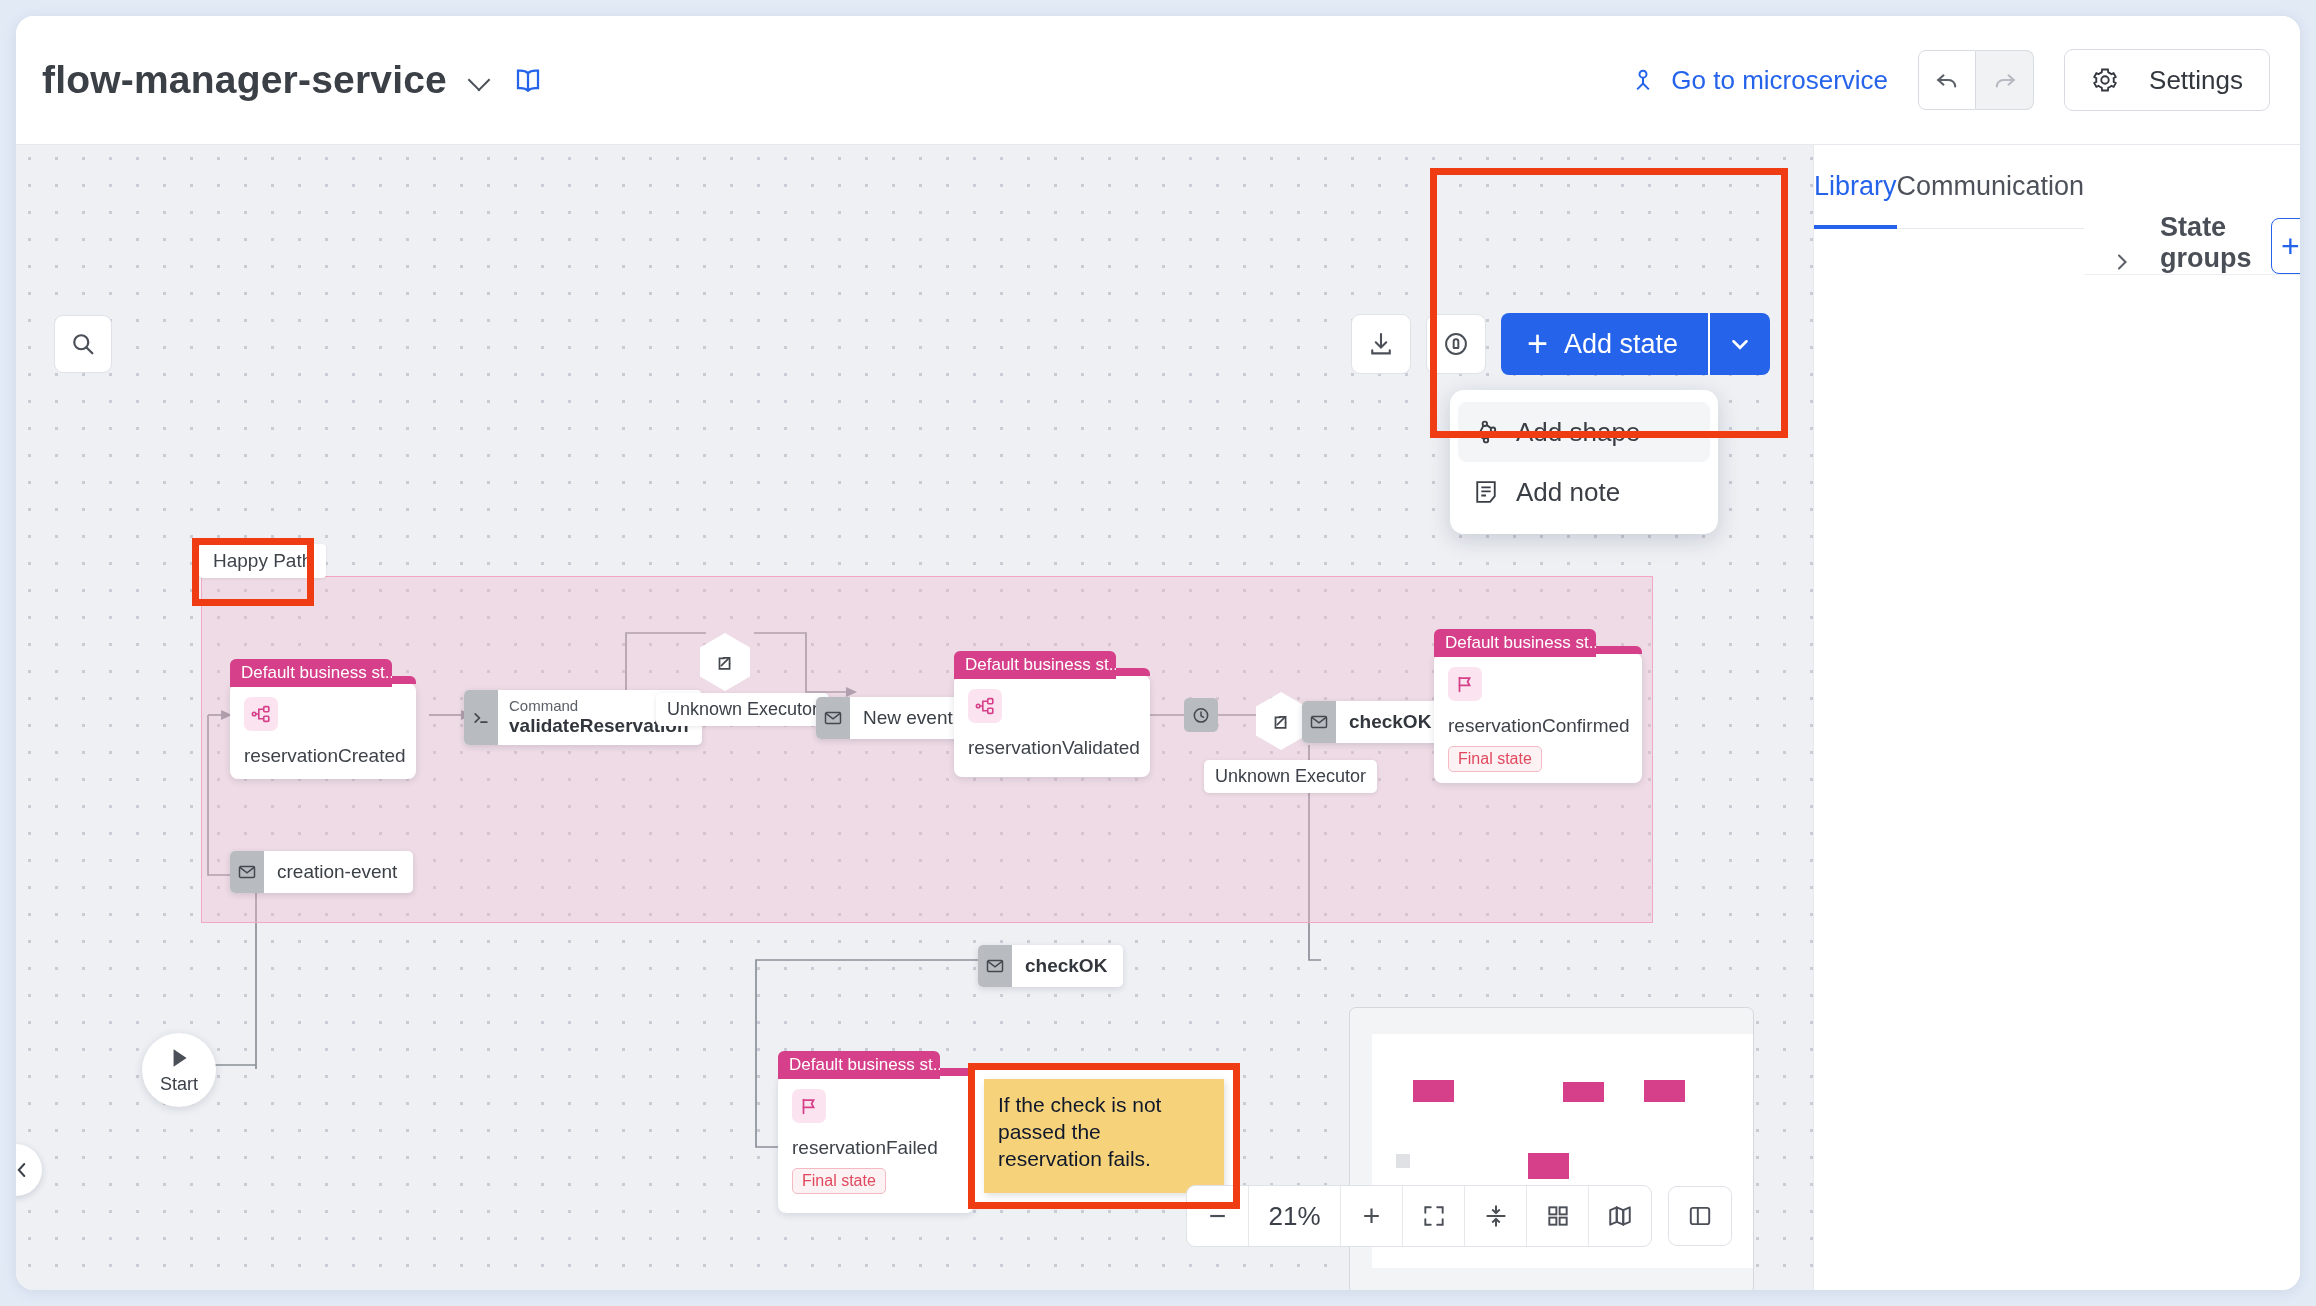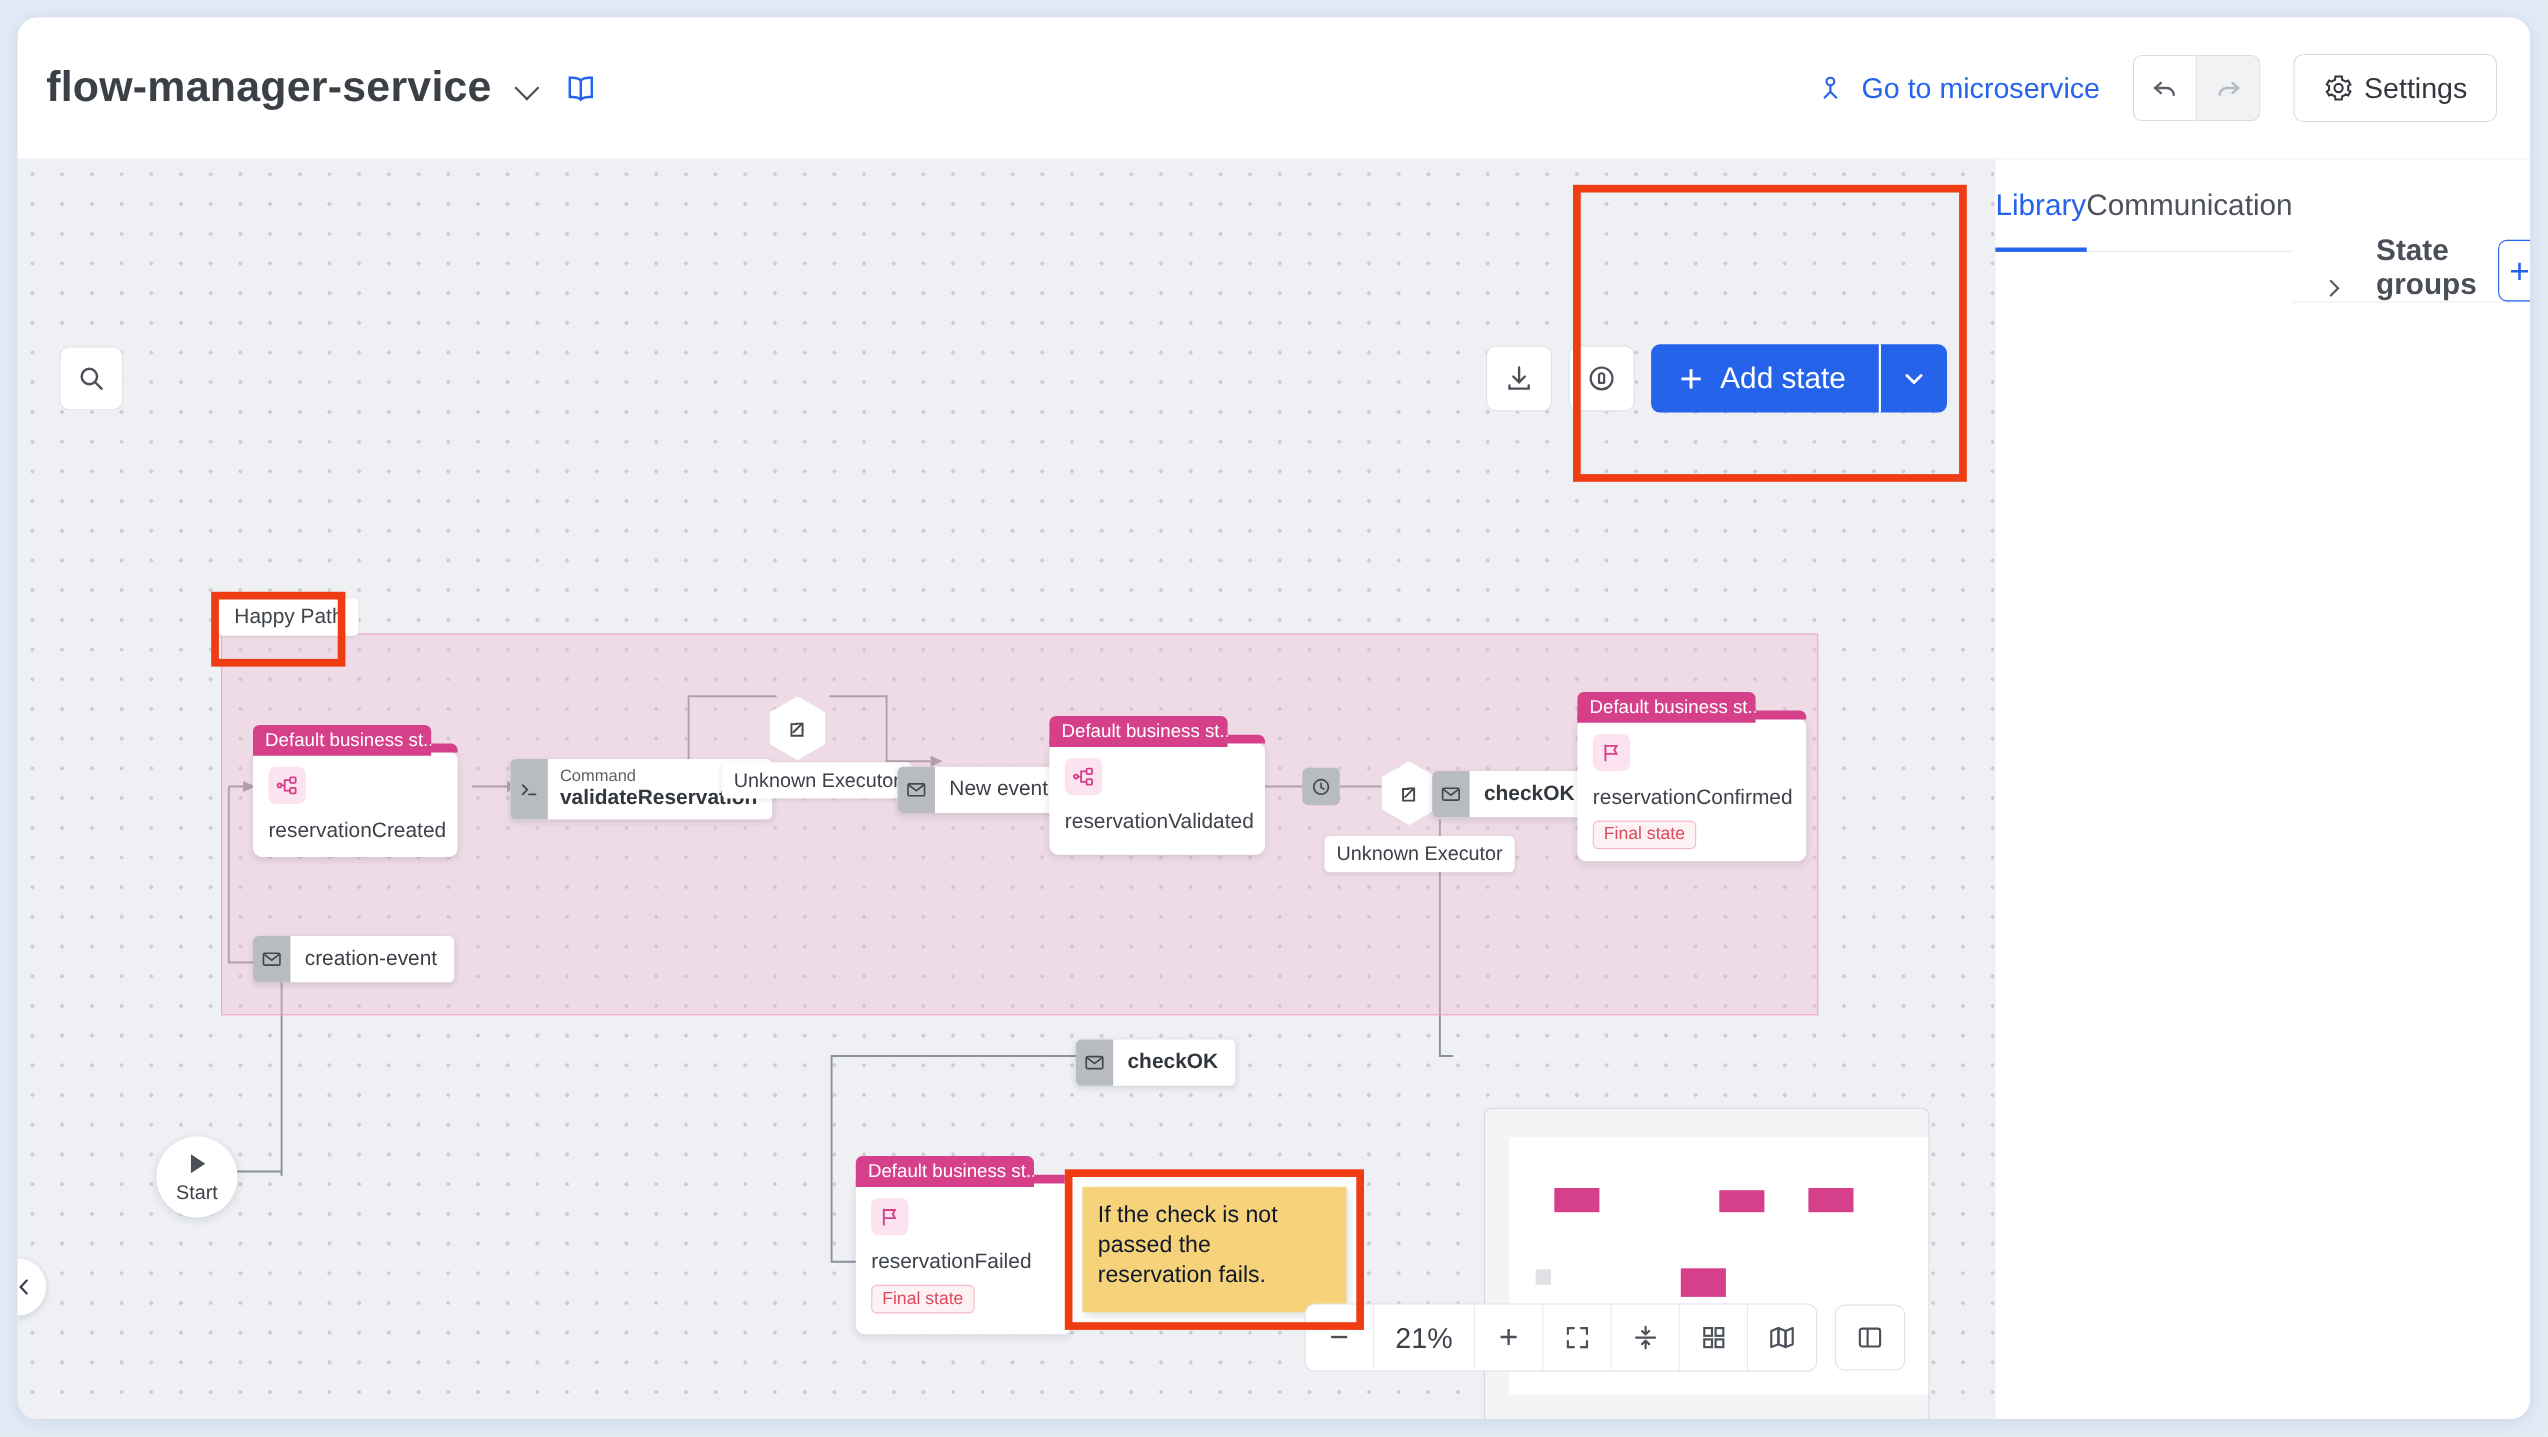--- a/index.html
+++ b/index.html
@@ -51,21 +51,21 @@
   .undo-group { display: flex; }
   .icon-btn {
     width: 58px; height: 60px;
     border: 1px solid #d8dce2; background: #fff;
     display: flex; align-items: center; justify-content: center;
     cursor: pointer; color: #5c6169;
   }
   .icon-btn.left { border-radius: 8px 0 0 8px; }
   .icon-btn.right { border-radius: 0 8px 8px 0; border-left: none; background: #f1f2f4; color: #b6bac1; }
   .settings-btn {
-    display: flex; align-items: center; gap: 9px;
+    display: flex; align-items: center; gap: 30px;
     height: 62px; padding: 0 26px;
     border: 1px solid #d8dce2; border-radius: 9px; background: #fff;
     font-size: 26px; color: #33373e; cursor: pointer; white-space: nowrap;
   }
 
   
   .body-area {
     position: absolute; left: 0; top: 129px; right: 0; bottom: 0;
     display: flex;
   }
@@ -389,20 +389,43 @@
           <div class="add-state-caret">
             <span>
               <svg width="26" height="26" viewBox="0 0 24 24" fill="none" stroke="#fff" stroke-width="2.4" stroke-linecap="round">
                 <path d="M6 9.5l6 6 6-6"></path>
               </svg>
             </span>
           </div>
         </div>
       </div>
 
+      <div class="dropdown-menu">
+        <div class="menu-item hovered">
+          <span>
+            <svg width="28" height="28" viewBox="0 0 24 24" fill="none" stroke="#3a3e45" stroke-width="1.6">
+              <circle cx="5" cy="14" r="1.9"></circle>
+                <circle cx="11" cy="5" r="1.9"></circle>
+                <circle cx="18" cy="10" r="1.9"></circle>
+                <circle cx="12" cy="19" r="1.9"></circle>
+              <path d="M6.5 12.8L9.8 6.6M12.6 6.1l4 2.8M17.3 11.7L13.3 17.5M10.5 18.3L6.3 15.3"></path>
+            </svg>
+          </span>
+          <span>Add shape</span>
+        </div>
+        <div class="menu-item">
+          <span>
+            <svg width="28" height="28" viewBox="0 0 24 24" fill="none" stroke="#3a3e45" stroke-width="1.6">
+              <path d="M4.5 3.5h15v12l-4 5h-11z"></path>
+                <path d="M8 8h8M8 11.5h8M8 15h4"></path>
+            </svg>
+          </span>
+          <span>Add note</span>
+        </div>
+      </div>
 
       <svg style="position:absolute;left:0;top:0;width:100%;height:100%;">
         <g fill="none" stroke="#8b9099" stroke-width="1.7">
           <path d="M192 570 L205 570"></path>
           <path d="M192 570 L192 730 L240 730"></path>
           <path d="M240 730 L240 924"></path>
           <path d="M162 920 L240 920"></path>
           <path d="M413 570 L445 570"></path>
           <path d="M610 570 L610 488 L690 488"></path>
           <path d="M738 488 L790 488 L790 547 L830 547"></path>

